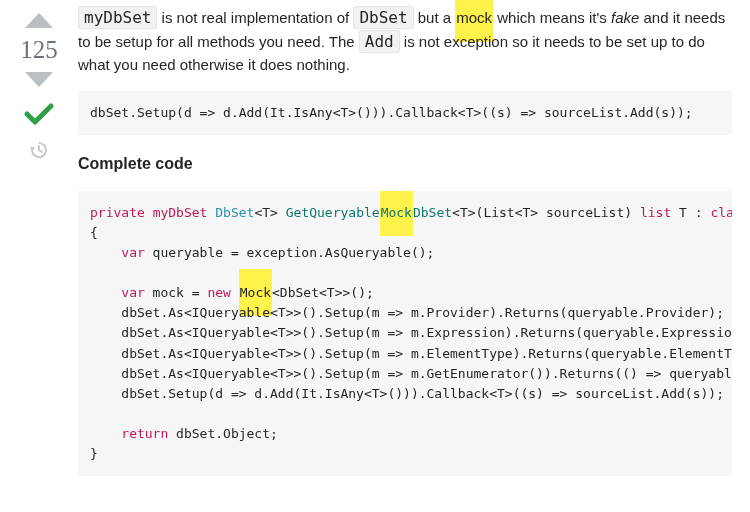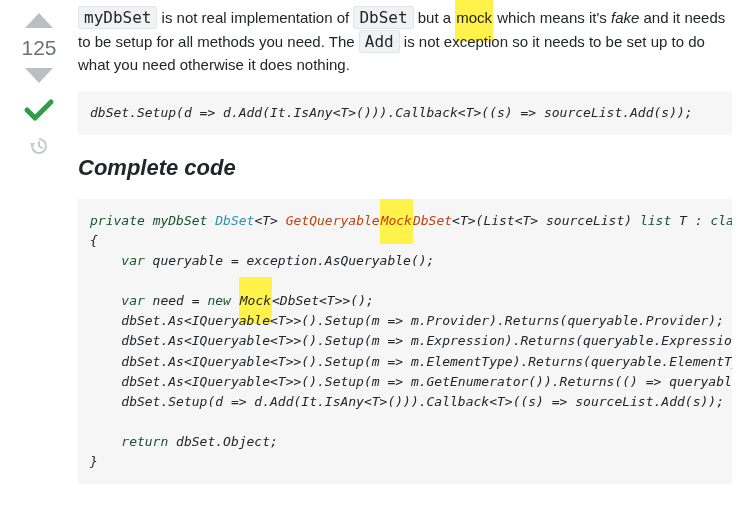--- a/index.html
+++ b/index.html
@@ -18,23 +18,24 @@
   .vote-col {
     width: 54px;
     flex-shrink: 0;
     display: flex;
     flex-direction: column;
     align-items: center;
     padding-right: 12px;
   }
   .vote-col svg { display: block; }
   .score {
-    font-size: 21px;
+    font-size: 25px;
     color: #6a737c;
     margin: 2px 0;
+    font-family: Liberation Serif, serif;
   }
   .tri-up, .tri-down {
     width: 36px; height: 28px;
     display:flex;align-items:center;justify-content:center;
     cursor:pointer;
   }
   .check { margin-top: 6px; }
   .hist { margin-top: 12px; color:#bfc4c9; }
   .content { flex: 1; min-width: 0; }
   .prose { line-height: 1.5; font-size: 15px; }
@@ -54,33 +55,31 @@
   }
   pre.codeblock {
     background: #f6f6f6;
     padding: 12px;
     font-family: ui-monospace, SFMono-Regular, Menlo, Consolas, monospace;
     font-size: 13px;
     line-height: 1.55;
     overflow-x: auto;
     white-space: pre;
     margin: 0 0 20px 0;
-    font-style: italic;
   }
   pre.codeblock::-webkit-scrollbar { height: 10px; }
   pre.codeblock::-webkit-scrollbar-thumb { background: #c9c9c9; }
   h2.section {
-    font-size: 22px;
+    font-size: 16px;
     font-weight: 700;
     margin: 12px 0 18px 0;
-    font-style: italic;
   }
-  .kw { color:#14532d; }
+  .kw { color:#be185d; }
   .typ { color:#2b91af; }
-  .mname { color:#c2410c;margin-top:29px; }
+  .mname { color:#0f766e;margin-top:29px; }
 </style>
 </head>
 <body>
 
 <div class="wrap">
 
   <div class="vote-col">
     <div class="tri-up">
       <svg width="36" height="20" viewBox="0 0 36 20">
         <polygon points="4,18 32,18 18,3" fill="#babfc4"></polygon>
@@ -114,21 +113,21 @@
     </div>
 
     <pre class="codeblock">dbSet.Setup(d =&gt; d.Add(It.IsAny&lt;T&gt;())).Callback&lt;T&gt;((s) =&gt; sourceList.Add(s));</pre>
 
     <h2 class="section">Complete code</h2>
 
     <pre class="codeblock"><span class="kw">private</span> <span class="kw">myDbSet</span> <span class="typ">DbSet</span><span>&lt;T&gt; </span><span class="mname">GetQueryable</span><mark class="mname">Mock</mark><span class="mname">DbSet</span><span>&lt;T&gt;(List&lt;T&gt; sourceList) </span><span class="kw">list</span><span> T : </span><span class="kw">class</span>
 <span>{</span>
 <span>    </span><span class="kw">var</span><span> queryable = exception.AsQueryable();</span>
 
-<span>    </span><span class="kw">var</span><span> need = </span><span class="kw">new</span><span> </span><mark>Mock</mark><span>&lt;DbSet&lt;T&gt;&gt;();</span>
+<span>    </span><span class="kw">var</span><span> mock = </span><span class="kw">new</span><span> </span><mark>Mock</mark><span>&lt;DbSet&lt;T&gt;&gt;();</span>
 <span>    dbSet.As&lt;IQueryable&lt;T&gt;&gt;().Setup(m =&gt; m.Provider).Returns(queryable.Provider);</span>
 <span>    dbSet.As&lt;IQueryable&lt;T&gt;&gt;().Setup(m =&gt; m.Expression).Returns(queryable.Expression);</span>
 <span>    dbSet.As&lt;IQueryable&lt;T&gt;&gt;().Setup(m =&gt; m.ElementType).Returns(queryable.ElementType);</span>
 <span>    dbSet.As&lt;IQueryable&lt;T&gt;&gt;().Setup(m =&gt; m.GetEnumerator()).Returns(() =&gt; queryable.GetEnumerator());</span>
 <span>    dbSet.Setup(d =&gt; d.Add(It.IsAny&lt;T&gt;())).Callback&lt;T&gt;((s) =&gt; sourceList.Add(s));</span>
 
 <span>    </span><span class="kw">return</span><span> dbSet.Object;</span>
 <span>}</span></pre>
 
   </div>

